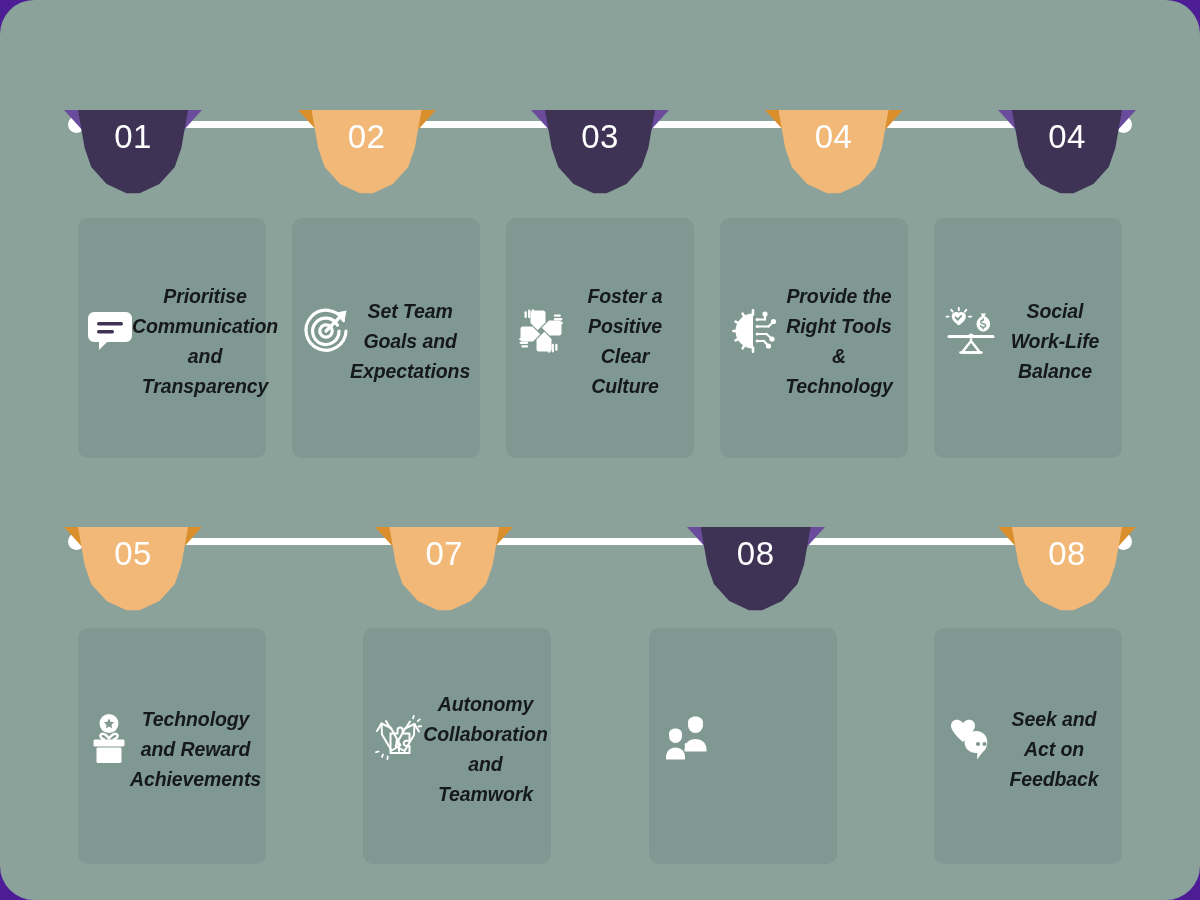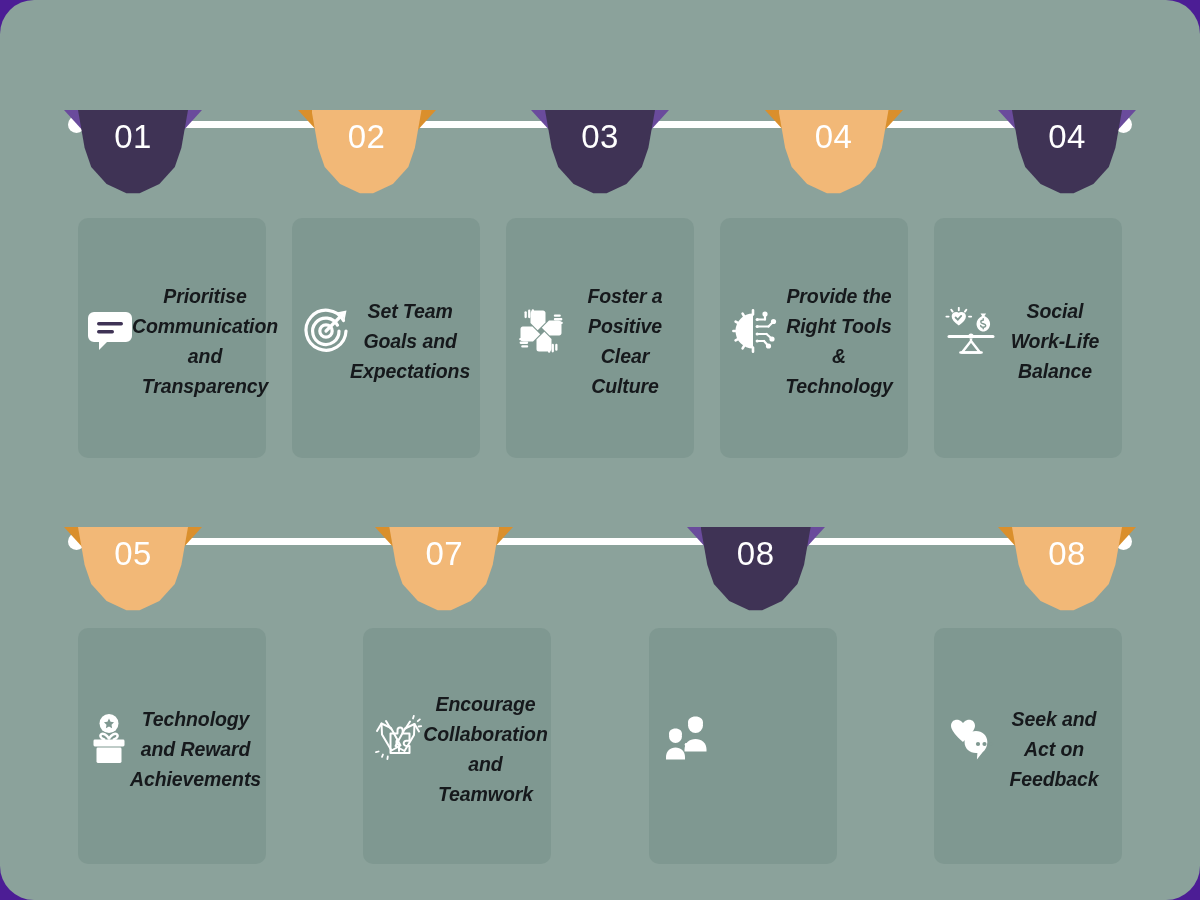--- a/index.html
+++ b/index.html
@@ -391,21 +391,21 @@
           <path d="M41.5 9l-9.5 4.5-9.5 17.5 9 5 9.5-16z" stroke-linejoin="round"></path>
           <path d="M37 6.5l-4.5 7M41.5 9L46 16.5" stroke-linecap="round"></path>
           <path d="M17.5 18.5h7v-3.3a2.6 2.6 0 1 1 5.2 0v3.3h6.8v7.2h-3.2a2.6 2.6 0 1 0 0 5.2h3.2v7h-19v-19z" stroke-linejoin="round"></path>
           <path d="M26 24.5a2.6 2.6 0 1 0 0 5.2v7" stroke-linejoin="round"></path>
           <g stroke-linecap="round" stroke-width="1.8">
             <path d="M40 3.5l.8-2.6M44.8 6.2l2-1.8M45.6 11.5l2.6-.4"></path>
             <path d="M10 39.5l-1 2.4M14.8 41.5l-.4 2.6M5.6 36.5l-2.6.7"></path>
           </g>
         </svg>
       </span>
-      <div class="card-title">Encourage Collaboration and Teamwork</div>
+      <div class="card-title">Autonomy Collaboration and Teamwork</div>
     </div>
 
 
     <div class="card">
       <span class="card-icon">
         <svg width="52" height="46" viewBox="0 0 52 46" fill="#ffffff">
           <circle cx="34.5" cy="9.5" r="7.5"></circle>
           <path d="M27 6.5c0-3.5 3-6 7.5-6s7.5 2.5 7.5 6c0 1.4-1 2-1 2l-1-3.4-9.5 1.8-2 2.4S27 8.6 27 6.5z"></path>
           <path d="M23.5 33.5c0-6.5 5-10.5 11-10.5s11 4 11 10.5v2h-22z"></path>
           <circle cx="14.5" cy="20.5" r="6.5"></circle>

